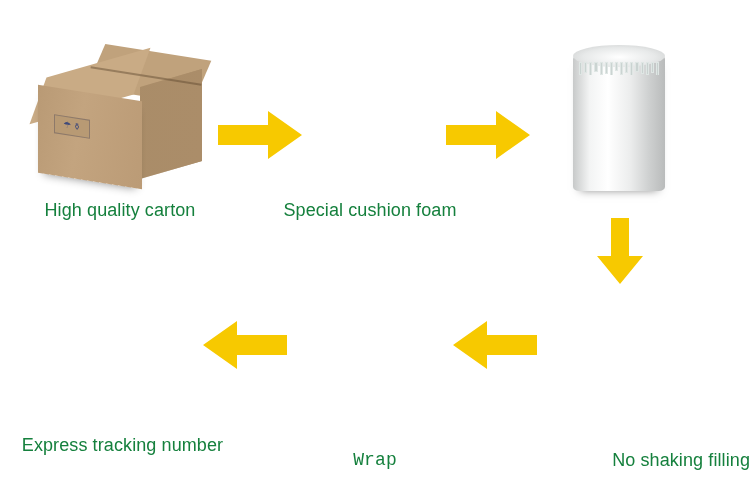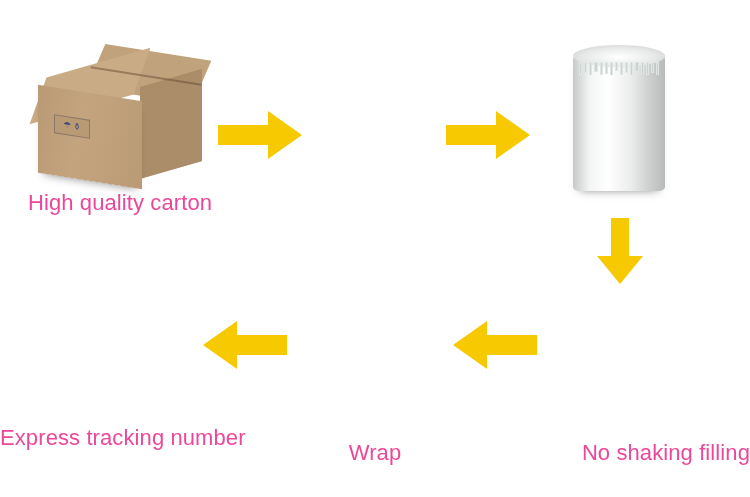--- a/index.html
+++ b/index.html
@@ -26,26 +26,26 @@
   .step {
     position: absolute;
     text-align: center;
   }
   .step-art {
     position: relative;
     width: 100%;
     height: 165px;
   }
   .step-label {
-    font-size: 22px;
-    color: #ec4899;
+    font-size: 18px;
+    color: #15803d;
     letter-spacing: .1px;
     white-space: nowrap;
     line-height: 22px;
-    margin-top: 7px;
+    margin-top: 14px;
   }
 
   
   .arrow {
     position: absolute;
   }
   .arrow svg { display: block; }
 
   
   .box-wrap { position: absolute; }
@@ -155,20 +155,21 @@
           <i style="height:9px"></i>
             <i style="height:12px"></i>
             <i style="height:8px"></i>
           <i style="height:10px"></i>
             <i style="height:11px"></i>
             <i style="height:9px"></i>
           <i style="height:12px"></i>
         </div>
       </div>
     </div>
+    <div class="step-label">Special cushion foam</div>
   </div>
 
   <div class="arrow" style="left:446px; top:108px;">
     <svg width="84" height="54" viewBox="0 0 84 54" aria-hidden="true">
       <polygon points="0,17 50,17 50,3 84,27 50,51 50,37 0,37" fill="#f7c900"></polygon>
     </svg>
   </div>
 
   <div class="step" style="left:510px; top:20px; width:240px;">
     <div class="step-art">
@@ -188,21 +189,21 @@
     </div>
     <div class="step-label">No shaking filling</div>
   </div>
 
   <div class="arrow" style="left:453px; top:318px;">
     <svg width="84" height="54" viewBox="0 0 84 54" aria-hidden="true">
       <polygon points="84,17 34,17 34,3 0,27 34,51 34,37 84,37" fill="#f7c900"></polygon>
     </svg>
   </div>
 
-  <div class="step" style="left:255px; top:270px; width:240px;">
+  <div class="step" style="left:255px; top:270px; width:240px;font-family:Liberation Mono, monospace;">
     <div class="step-art">
       
     </div>
     <div class="step-label">Wrap</div>
   </div>
 
   <div class="arrow" style="left:203px; top:318px;">
     <svg width="84" height="54" viewBox="0 0 84 54" aria-hidden="true">
       <polygon points="84,17 34,17 34,3 0,27 34,51 34,37 84,37" fill="#f7c900"></polygon>
     </svg>

